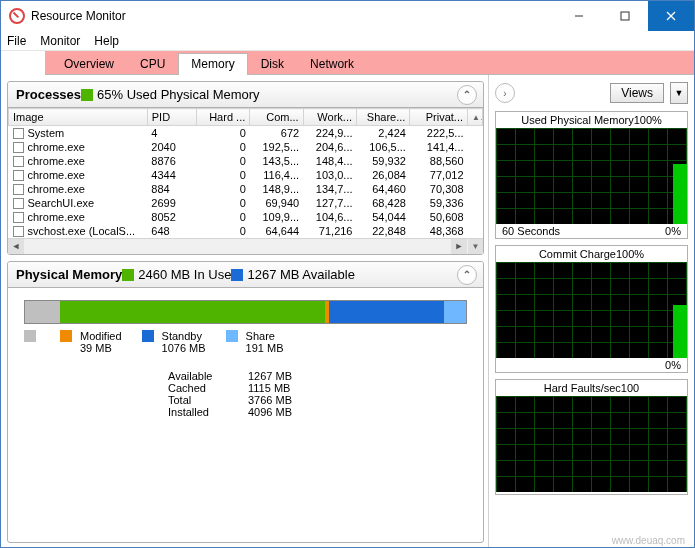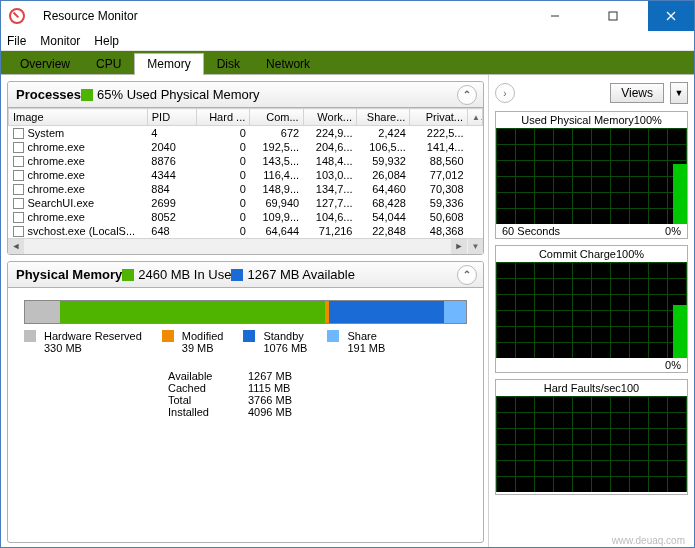--- a/index.html
+++ b/index.html
@@ -1,25 +1,25 @@
 <!DOCTYPE html>
 <html><head>
 <meta charset="utf-8">
 <style>
 * { box-sizing: border-box; margin: 0; padding: 0; }
 body { font-family: "Segoe UI", Tahoma, sans-serif; font-size: 11px; color: #000; background: #fff; width: 695px; height: 548px; overflow: hidden; border: 1px solid #4a7ebb; }
-.titlebar { height: 30px; background: #fff; display: flex; align-items: center; padding: 0 0 0 8px; gap: 12px; }
+.titlebar { height: 30px; background: #fff; display: flex; align-items: center; padding: 0 0 0 8px; }
 .titlebar .ticon { width: 16px; height: 16px; margin-right: 6px; }
 .titlebar .ttitle { flex: 1; font-size: 12px; }
 .titlebar .wbtn { width: 46px; height: 30px; display: flex; align-items: center; justify-content: center; }
 .titlebar .wbtn.min, .titlebar .wbtn.max { color: #444; }
 .titlebar .wbtn.close { background: #0f6bbc; color: #fff; }
 .menubar { height: 20px; display: flex; align-items: center; padding: 0 6px; font-size: 12px; gap: 14px; border-bottom: 1px solid #e6e6e6; }
 .menubar span { cursor: default; }
-.tabbar { height: 24px; display: flex; align-items: flex-end; padding: 0 6px; background: #4d7c0f; border-bottom: 1px solid #b8b8b8; }
+.tabbar { height: 24px; display: flex; align-items: flex-end; padding: 0 6px; background: #fca5a5; border-bottom: 1px solid #b8b8b8; margin-left: 44px; }
 .tab { padding: 3px 12px 4px; font-size: 12px; border: 1px solid transparent; border-bottom: none; position: relative; top: 1px; }
 .tab.active { border-color: #b8b8b8; background: #fff; font-weight: 400; }
 .main { display: flex; height: calc(100% - 74px); }
 .leftcol { flex: 1; padding: 6px 4px 4px 6px; display: flex; flex-direction: column; gap: 6px; overflow: hidden; }
 .rightcol { width: 206px; border-left: 1px solid #d0d0d0; padding: 6px 6px 4px 6px; display: flex; flex-direction: column; }
 .panel { border: 1px solid #b0b0b0; background: #fff; border-radius: 3px; }
 .panelhdr { height: 26px; display: flex; align-items: center; padding: 0 6px 0 8px; background: linear-gradient(#fdfdfd,#ececec); border-bottom: 1px solid #b0b0b0; border-radius: 3px 3px 0 0; font-size: 13px; font-weight: bold; }
 .panelhdr .hspacer { flex: 1; }
 .sq { width: 12px; height: 12px; display: inline-block; margin-right: 4px; vertical-align: -2px; }
 .chev { width: 20px; height: 20px; border: 1px solid #bbb; border-radius: 50%; background: #fdfdfd; display: flex; align-items: center; justify-content: center; font-size: 10px; color: #666; }
@@ -245,24 +245,20 @@
       <div class="membar">
         <div style="width:8%;background:#bfbfbf"></div>
         <div style="width:60%;background:#4fb400"></div>
         <div style="width:1%;background:#f08a00"></div>
         <div style="width:26%;background:#1a6bd6"></div>
         <div style="width:5%;background:#6fb7ff"></div>
       </div>
       <div class="legendrow">
         <div class="legitem">
             <span class="sq" style="background:#bfbfbf"></span>
-            <span class="txt">
-              <span>Hardware Reserved</span>
-              <span>330 MB</span>
-            </span>
           </div>
         <div class="legitem">
             <span class="sq" style="background:#f08a00"></span>
             <span class="txt">
               <span>Modified</span>
               <span>39 MB</span>
             </span>
           </div>
         <div class="legitem">
             <span class="sq" style="background:#1a6bd6"></span>

